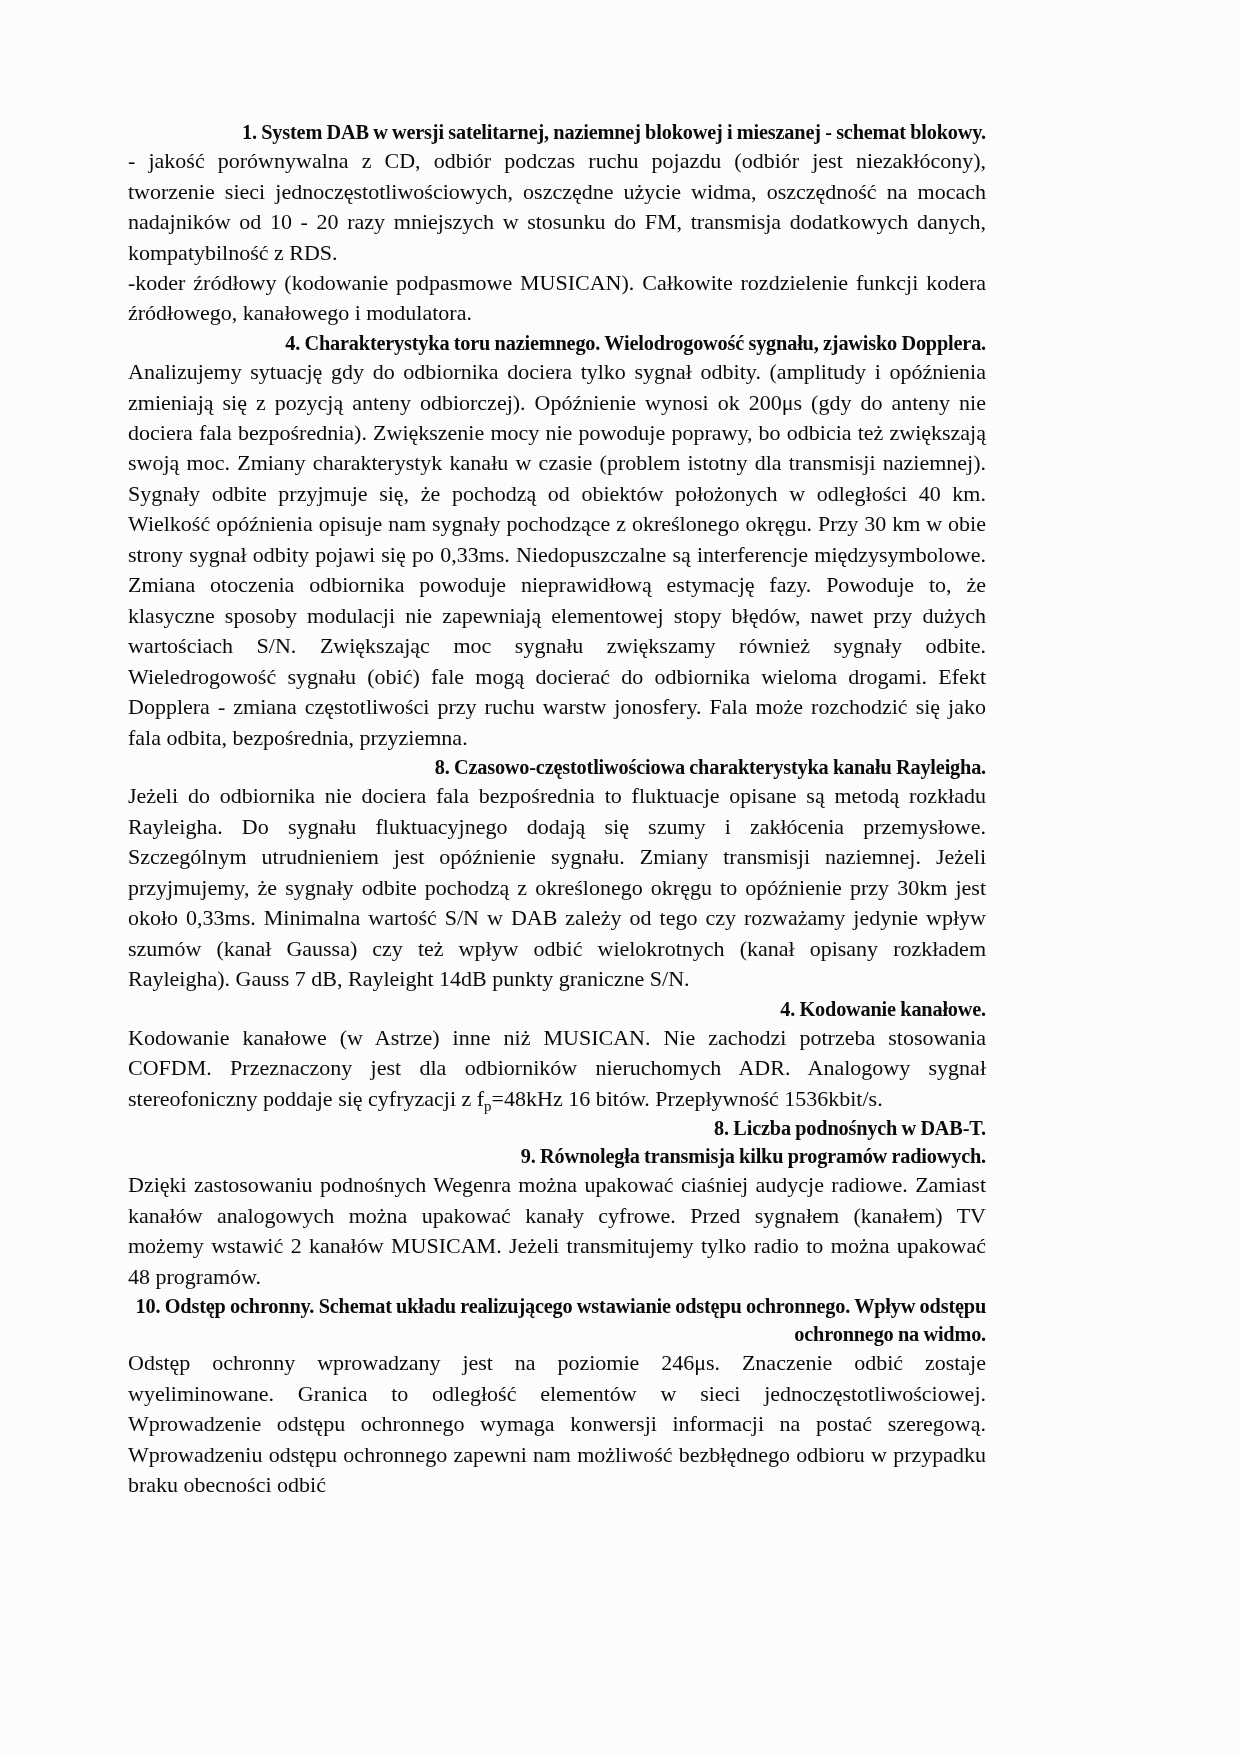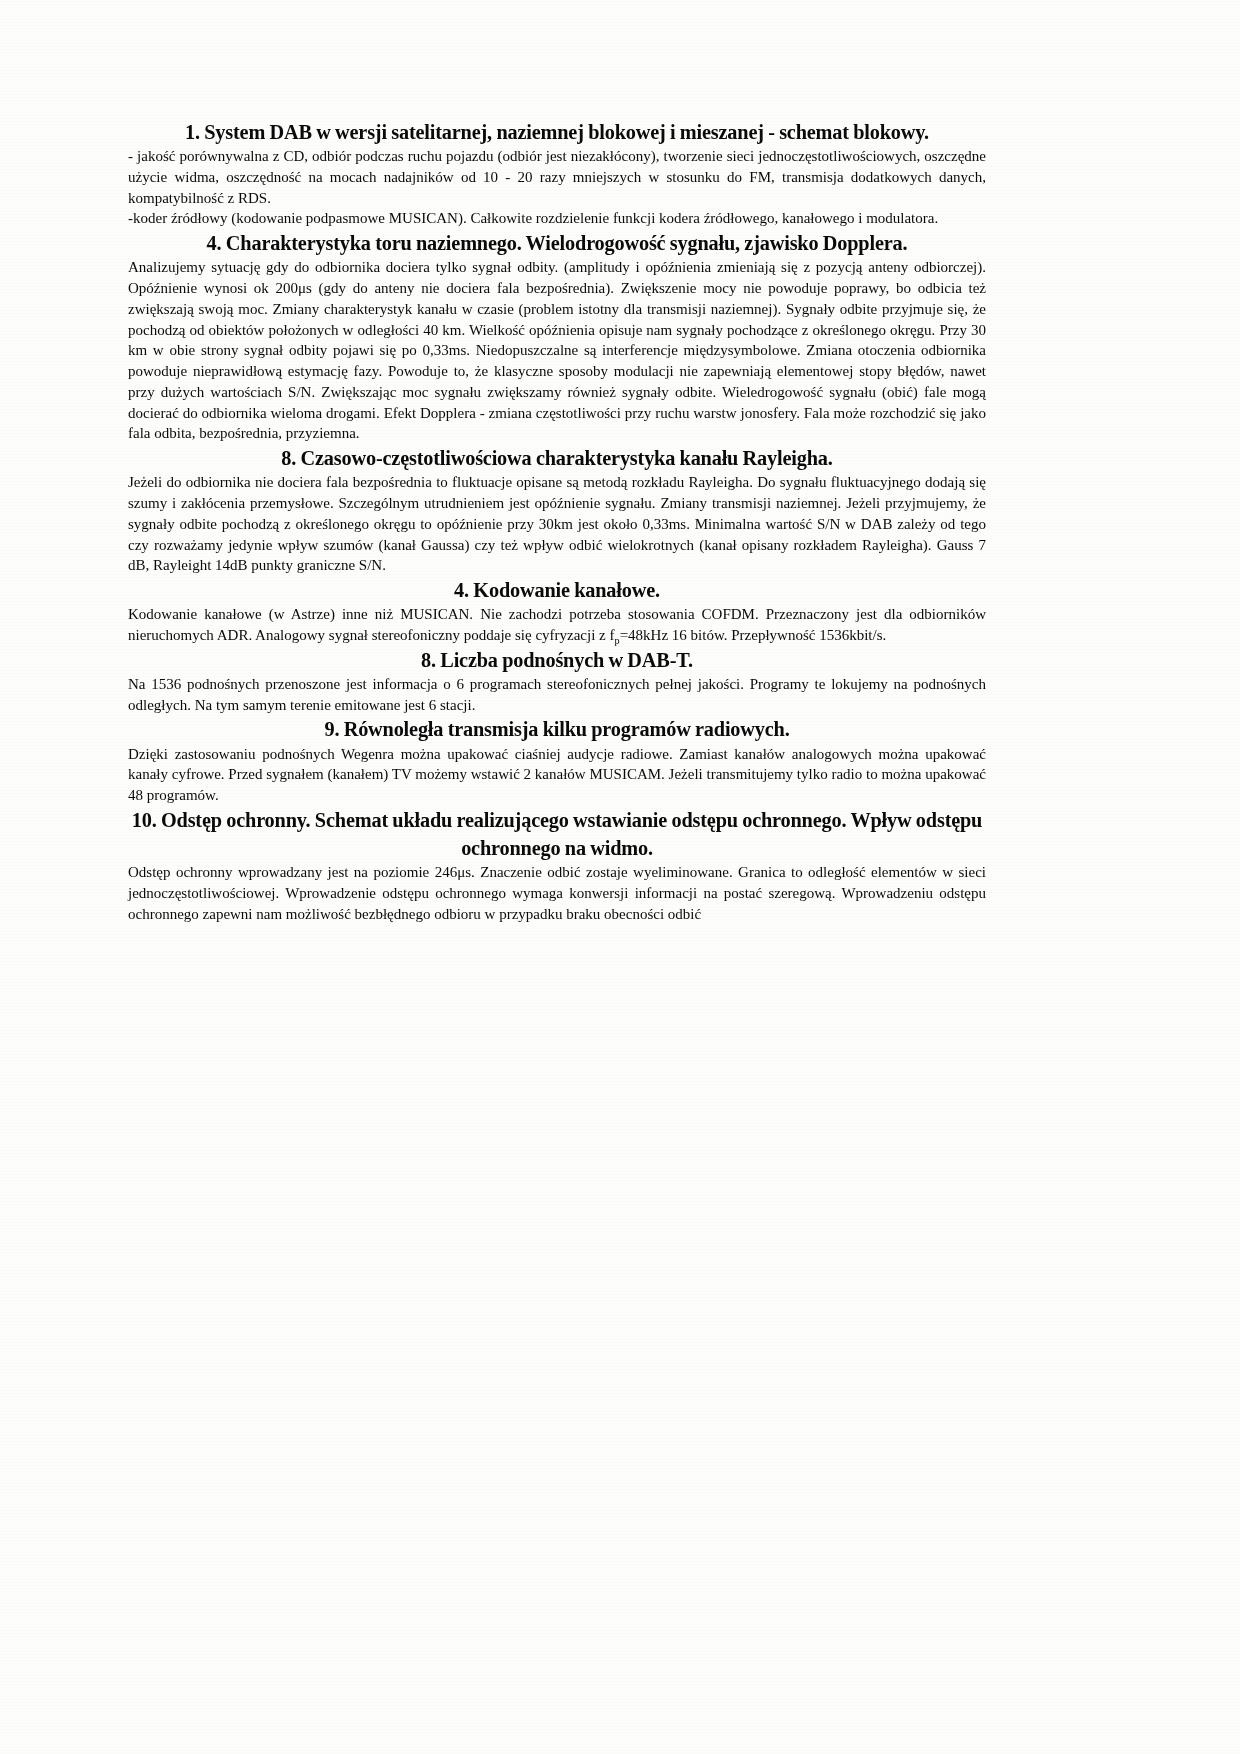--- a/index.html
+++ b/index.html
@@ -34,30 +34,30 @@
     text-align: justify;
     text-justify: inter-word;
   }
   .doc-body p {
     margin: 0;
   }
   
   .heading {
     font-weight: bold;
     letter-spacing: -0.18px;
-    text-align: center;
+    text-align: right;
     font-size: 20.3px;
     line-height: 1.385;
     word-spacing: -0.5px;
   }
   
   .para {
     text-align: justify;
     text-justify: inter-word;
-    font-size: 15px;
+    font-size: 22px;
     line-height: 1.385;
   }
   sub {
     font-size: 0.68em;
     line-height: 0;
   }
   
   .grain {
     position: absolute;
     inset: 0;
@@ -89,21 +89,20 @@
       <p class="heading">8. Czasowo-częstotliwościowa charakterystyka kanału Rayleigha.</p>
 
       <p class="para">Jeżeli do odbiornika nie dociera fala bezpośrednia to fluktuacje opisane są metodą rozkładu Rayleigha. Do sygnału fluktuacyjnego dodają się szumy i zakłócenia przemysłowe. Szczególnym utrudnieniem jest opóźnienie sygnału. Zmiany transmisji naziemnej. Jeżeli przyjmujemy, że sygnały odbite pochodzą z określonego okręgu to opóźnienie przy 30km jest około 0,33ms. Minimalna wartość S/N w DAB zależy od tego czy rozważamy jedynie wpływ szumów (kanał Gaussa) czy też wpływ odbić wielokrotnych (kanał opisany rozkładem Rayleigha). Gauss 7 dB, Rayleight 14dB punkty graniczne S/N.</p>
 
       <p class="heading">4. Kodowanie kanałowe.</p>
 
       <p class="para"><span>Kodowanie kanałowe (w Astrze) inne niż MUSICAN. Nie zachodzi potrzeba stosowania COFDM. Przeznaczony jest dla odbiorników nieruchomych ADR. Analogowy sygnał stereofoniczny poddaje się cyfryzacji z f</span><sub>p</sub><span>=48kHz 16 bitów. Przepływność 1536kbit/s.</span></p>
 
       <p class="heading">8. Liczba podnośnych w DAB-T.</p>
 
-      <p class="para">Na 1536 podnośnych przenoszone jest informacja o 6 programach stereofonicznych pełnej jakości. Programy te lokujemy na podnośnych odległych. Na tym samym terenie emitowane jest 6 stacji.</p>
 
       <p class="heading">9. Równoległa transmisja kilku programów radiowych.</p>
 
       <p class="para">Dzięki zastosowaniu podnośnych Wegenra można upakować ciaśniej audycje radiowe. Zamiast kanałów analogowych można upakować kanały cyfrowe. Przed sygnałem (kanałem) TV możemy wstawić 2 kanałów MUSICAM. Jeżeli transmitujemy tylko radio to można upakować 48 programów.</p>
 
       <p class="heading">10. Odstęp ochronny. Schemat układu realizującego wstawianie odstępu ochronnego. Wpływ odstępu ochronnego na widmo.</p>
 
       <p class="para">Odstęp ochronny wprowadzany jest na poziomie 246μs. Znaczenie odbić zostaje wyeliminowane. Granica to odległość elementów w sieci jednoczęstotliwościowej. Wprowadzenie odstępu ochronnego wymaga konwersji informacji na postać szeregową. Wprowadzeniu odstępu ochronnego zapewni nam możliwość bezbłędnego odbioru w przypadku braku obecności odbić</p>
 
     </div>

